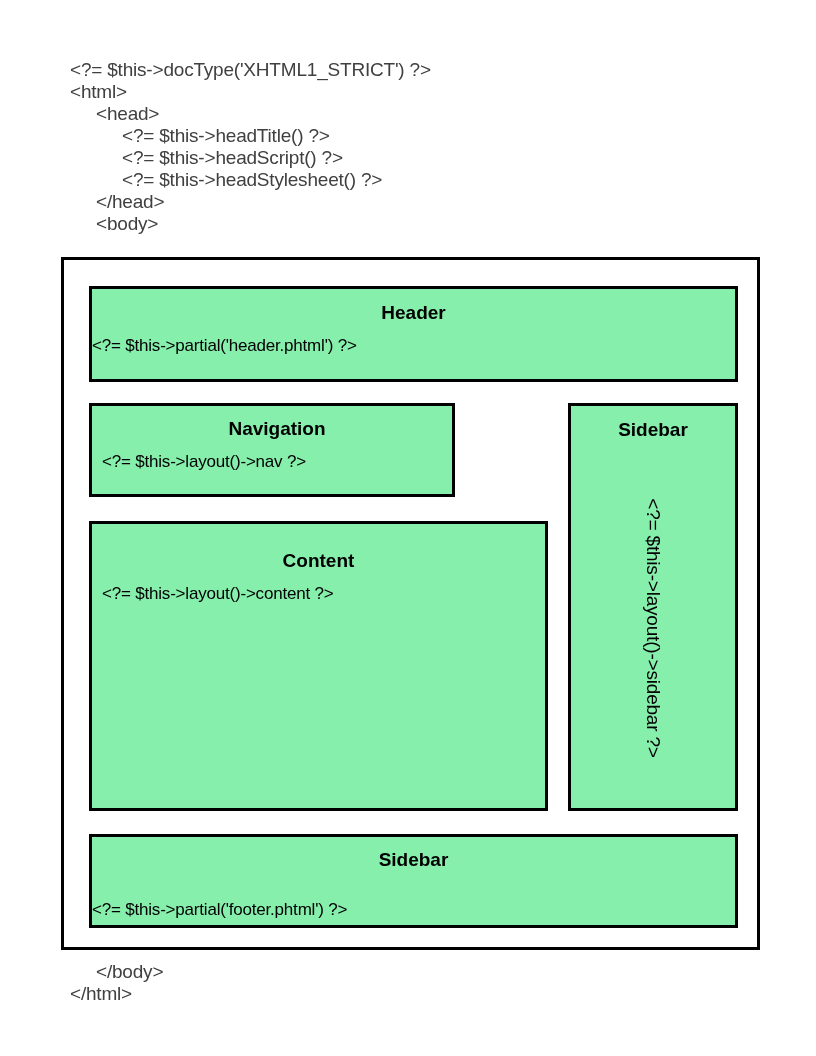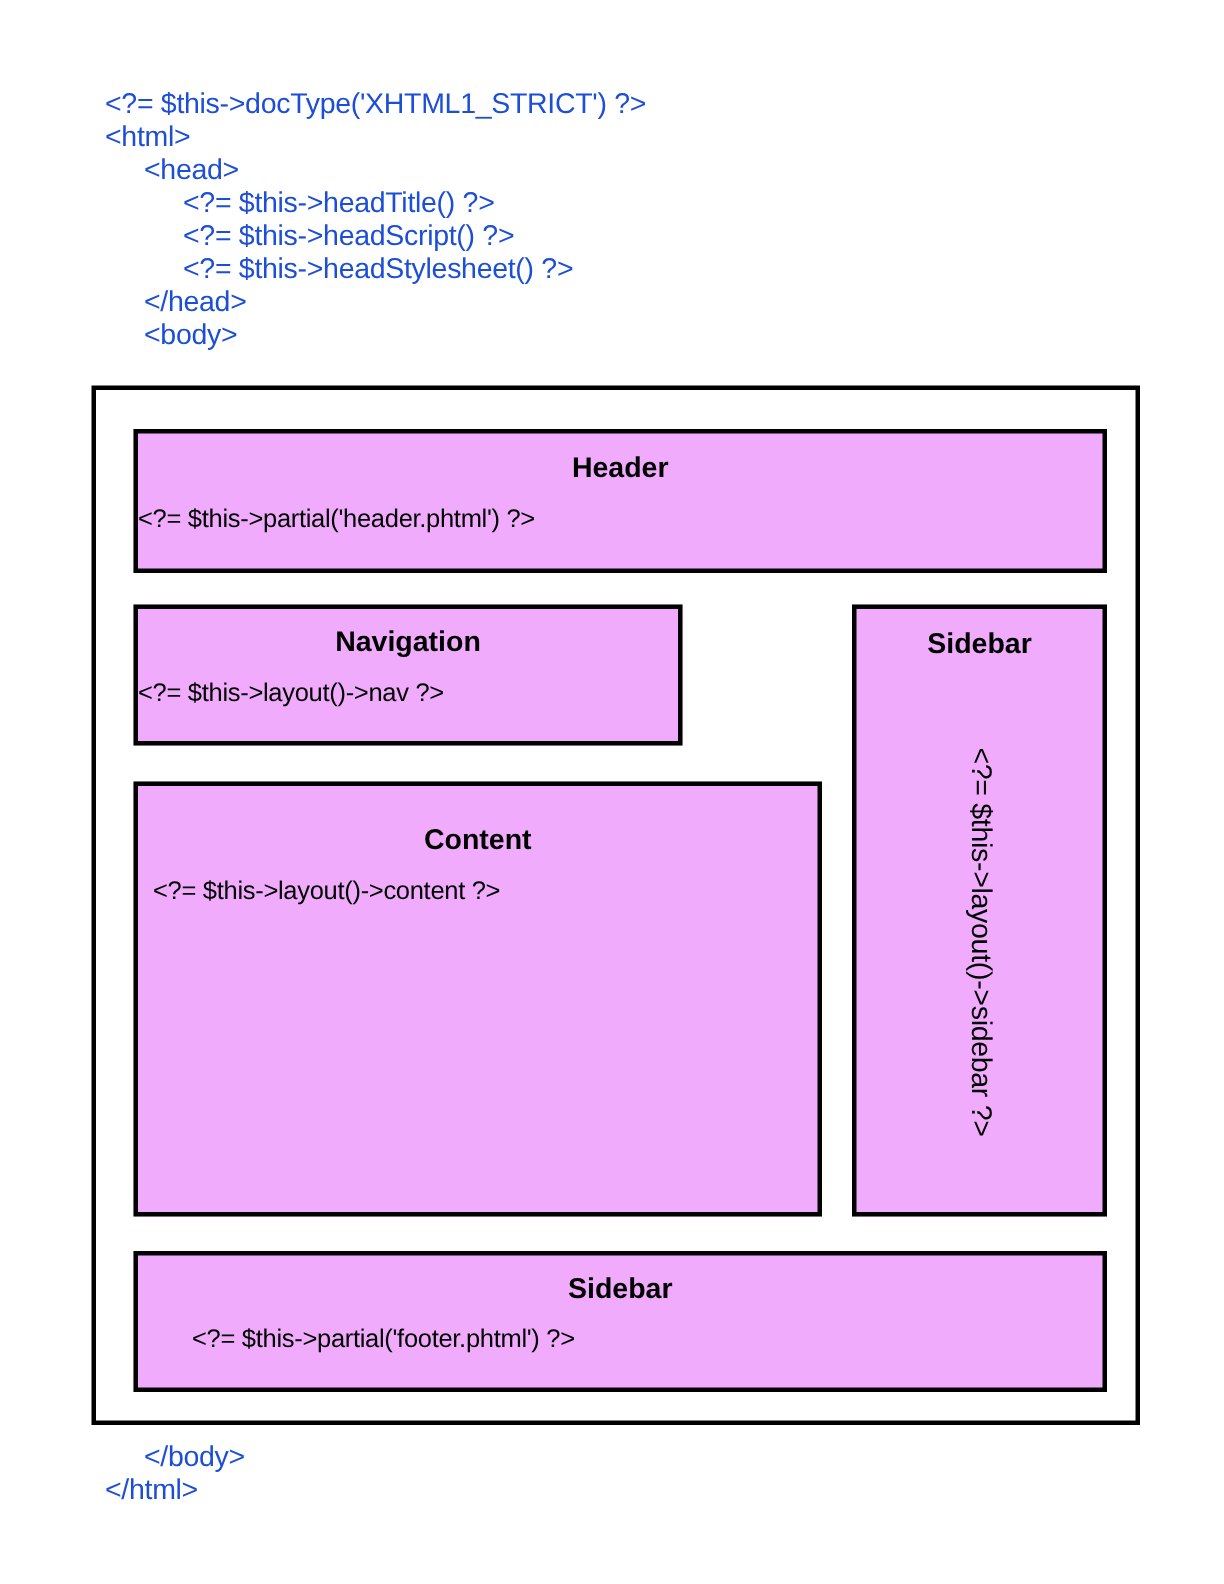--- a/index.html
+++ b/index.html
@@ -15,21 +15,21 @@
     color: #000000;
     overflow: hidden;
   }
 
   
   .code-line {
     position: absolute;
     font-family: "Liberation Sans", sans-serif;
     font-size: 19px;
     line-height: 22px;
-    color: #1d4ed8;
+    color: #404040;
     white-space: pre;
     letter-spacing: -0.2px;
   }
   .code-block-top { position: absolute; left: 0; top: 0; }
   .code-block-bottom { position: absolute; left: 0; top: 0; }
 
   
   #diagram-outer {
     position: absolute;
     left: 61px;
@@ -38,21 +38,21 @@
     height: 693px;
     border: 3px solid #000000;
     box-sizing: border-box;
     background: #ffffff;
   }
 
   .region-box {
     position: absolute;
     border: 3px solid #000000;
     box-sizing: border-box;
-    background: #f0abfc;
+    background: #86efac;
   }
 
   .region-title {
     text-align: center;
     font-size: 19px;
     font-weight: bold;
     line-height: 22px;
     white-space: pre;
   }
   .region-code {
@@ -72,20 +72,21 @@
   }
   #box-header .region-title { margin-top: 13px; }
   #box-header .region-code  { margin-top: 11px; }
 
   
   #box-nav {
     left: 25px;    
     top: 143px;    
     width: 366px;  
     height: 94px;  
+    padding-left: 10px;
   }
   #box-nav .region-title { margin-top: 12px; }
   #box-nav .region-code  { margin-top: 11px; }
 
   
   #box-content {
     left: 25px;    
     top: 261px;    
     width: 459px;  
     height: 290px; 
@@ -123,21 +124,21 @@
   }
 
   
   #box-footer {
     left: 25px;    
     top: 574px;    
     width: 649px;  
     height: 94px;  
   }
   #box-footer .region-title { margin-top: 12px; }
-  #box-footer .region-code  { margin-top: 11px; padding-left: 36px; }
+  #box-footer .region-code  { margin-top: 28px; }
 </style>
 </head>
 <body>
 
 <div class="code-block-top">
     <div class="code-line" style="left: 70px; top: 59px;">&lt;?= $this-&gt;docType('XHTML1_STRICT') ?&gt;</div>
     <div class="code-line" style="left: 70px; top: 81px;">&lt;html&gt;</div>
     <div class="code-line" style="left: 96px; top: 103px;">&lt;head&gt;</div>
     <div class="code-line" style="left: 122px; top: 125px;">&lt;?= $this-&gt;headTitle() ?&gt;</div>
     <div class="code-line" style="left: 122px; top: 147px;">&lt;?= $this-&gt;headScript() ?&gt;</div>

